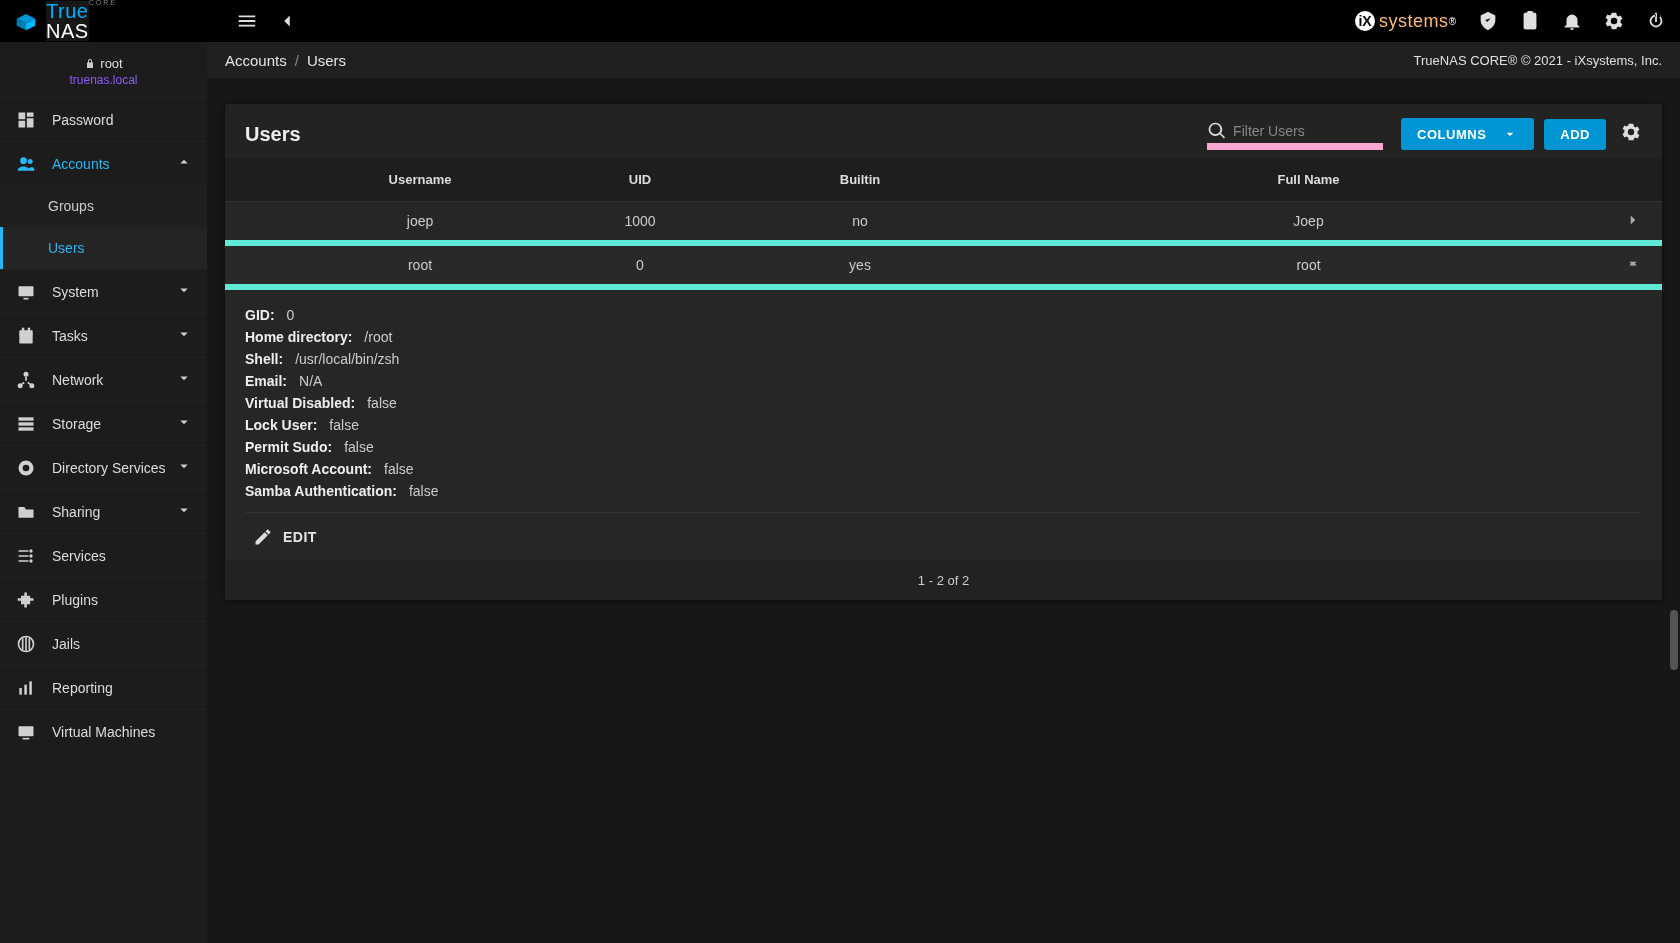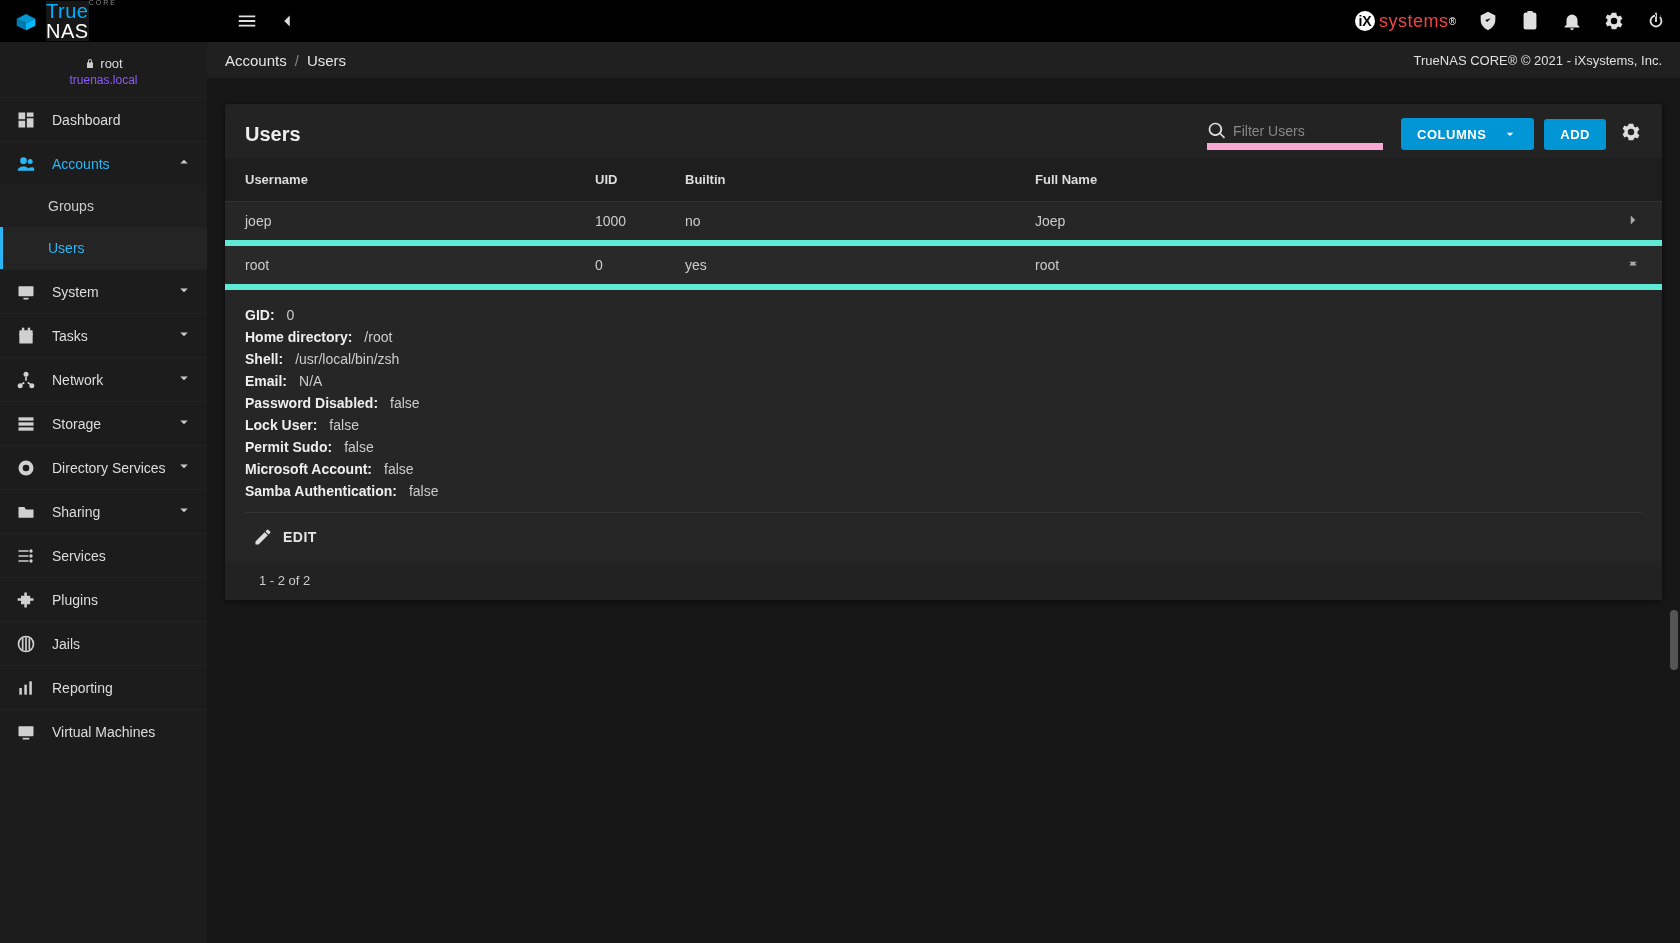--- a/index.html
+++ b/index.html
@@ -137,21 +137,21 @@
     display:flex; align-items:center; gap:16px;
     text-transform:uppercase;
   }
   .btn-primary { background: var(--accent); color:#fff; }
   .btn-primary svg{width:16px;height:16px;fill:#fff;}
   .btn + .btn { margin-left:10px; }
   .gear-btn { margin-left:14px; color:#ddd; cursor:pointer;}
   .gear-btn svg{width:22px;height:22px;fill:#ddd;}
 
   
-  .tbl { width:100%; }
+  .tbl { width:100%;text-align:center; }
   .tbl-head, .tbl-row {
     display:grid;
     grid-template-columns: 350px 90px 350px 1fr 60px;
     align-items:center;
     padding: 0 20px;
   }
   .tbl-head {
     height:44px;
     background: #1e1e1e;
     font-size:13px; font-weight:600; color:#ddd;
@@ -230,21 +230,21 @@
           <path d="M15 6l-6 6 6 6"></path>
         </svg>
     </div>
   </div>
   <div class="topbar-spacer"></div>
   <div class="topbar-brand">
     <svg width="24" height="24" viewBox="0 0 24 24">
         <circle cx="12" cy="12" r="10" fill="#fff"></circle>
         <text x="12" y="17" font-size="14" font-weight="bold" text-anchor="middle" fill="#000">iX</text>
       </svg>
-    <span style="color:#ef4444;font-size:18px;font-weight:300;margin-left:2px;letter-spacing:0.5px;">systems</span>
+    <span style="color:#fdba74;font-size:18px;font-weight:300;margin-left:2px;letter-spacing:0.5px;">systems</span>
     <span style="color:#fff;font-size:10px;vertical-align:super;">®</span>
   </div>
   <div class="topbar-right-icons">
     <div class="icon-btn">
         <svg viewBox="0 0 24 24">
           <path d="M12 2l8 4v5c0 5-3.5 9-8 11-4.5-2-8-6-8-11V6l8-4zM9 11l2 2 4-4"></path>
         </svg>
       </div>
     <div class="icon-btn">
         <svg viewBox="0 0 24 24">
@@ -283,21 +283,21 @@
       </div>
       <div class="host">truenas.local</div>
     </div>
 
     <div class="sb-item">
       <span class="sb-icon">
           <svg viewBox="0 0 24 24">
             <path d="M3 3h8v8H3zM13 3h8v5h-8zM13 10h8v11h-8zM3 13h8v8H3z"></path>
           </svg>
         </span>
-      <span>Dashboard</span>
+      <span>Password</span>
     </div>
 
     <div class="sb-item active">
       <span class="sb-icon">
           <svg viewBox="0 0 24 24">
             <circle cx="9" cy="8" r="4"></circle>
             <circle cx="17" cy="9" r="3"></circle>
             <path d="M2 20c0-3 3-5 7-5s7 2 7 5M14 20c0-2 2-4 5-4s3 2 3 4"></path>
           </svg>
         </span>
@@ -516,21 +516,21 @@
               </div>
             <div class="detail-line">
                 <span class="lbl">Shell:</span>
                 <span class="val">/usr/local/bin/zsh</span>
               </div>
             <div class="detail-line">
                 <span class="lbl">Email:</span>
                 <span class="val">N/A</span>
               </div>
             <div class="detail-line">
-                <span class="lbl">Password Disabled:</span>
+                <span class="lbl">Virtual Disabled:</span>
                 <span class="val">false</span>
               </div>
             <div class="detail-line">
                 <span class="lbl">Lock User:</span>
                 <span class="val">false</span>
               </div>
             <div class="detail-line">
                 <span class="lbl">Permit Sudo:</span>
                 <span class="val">false</span>
               </div>

